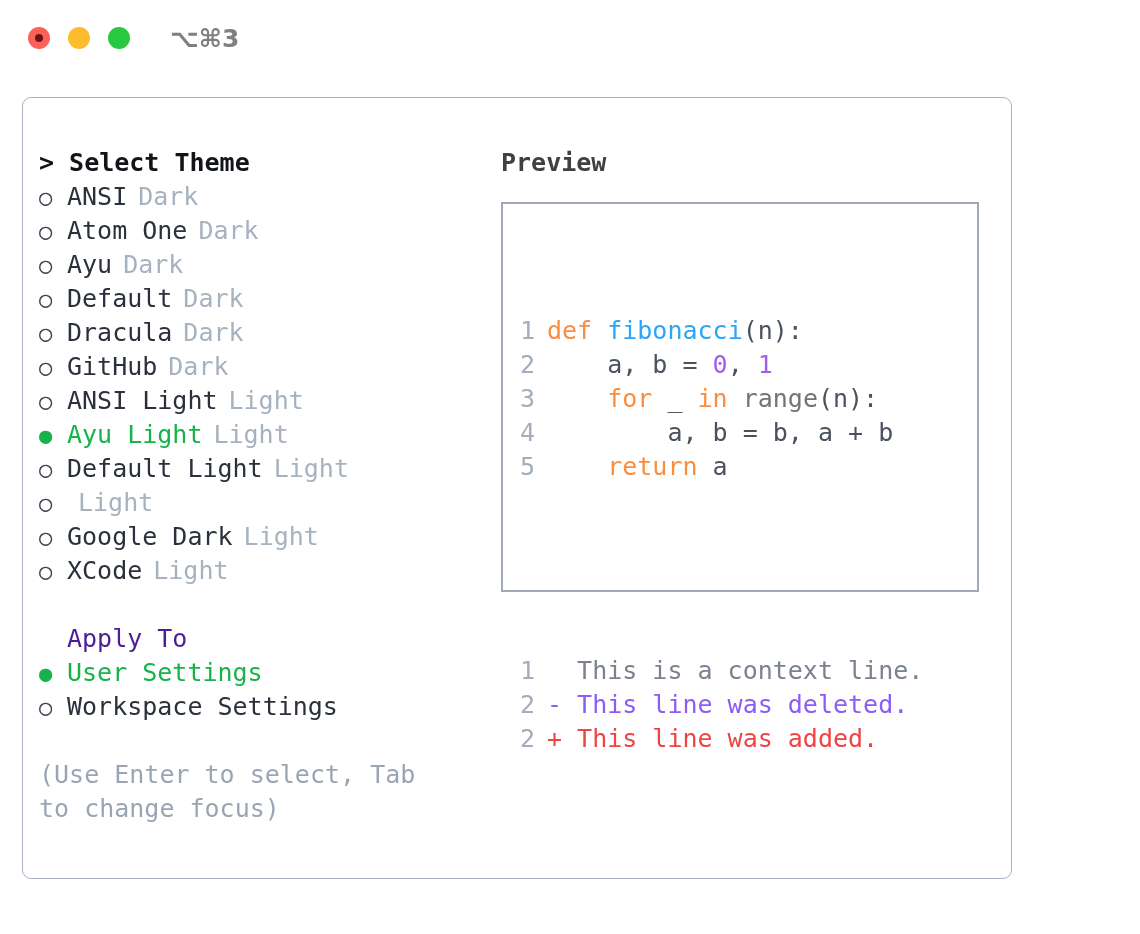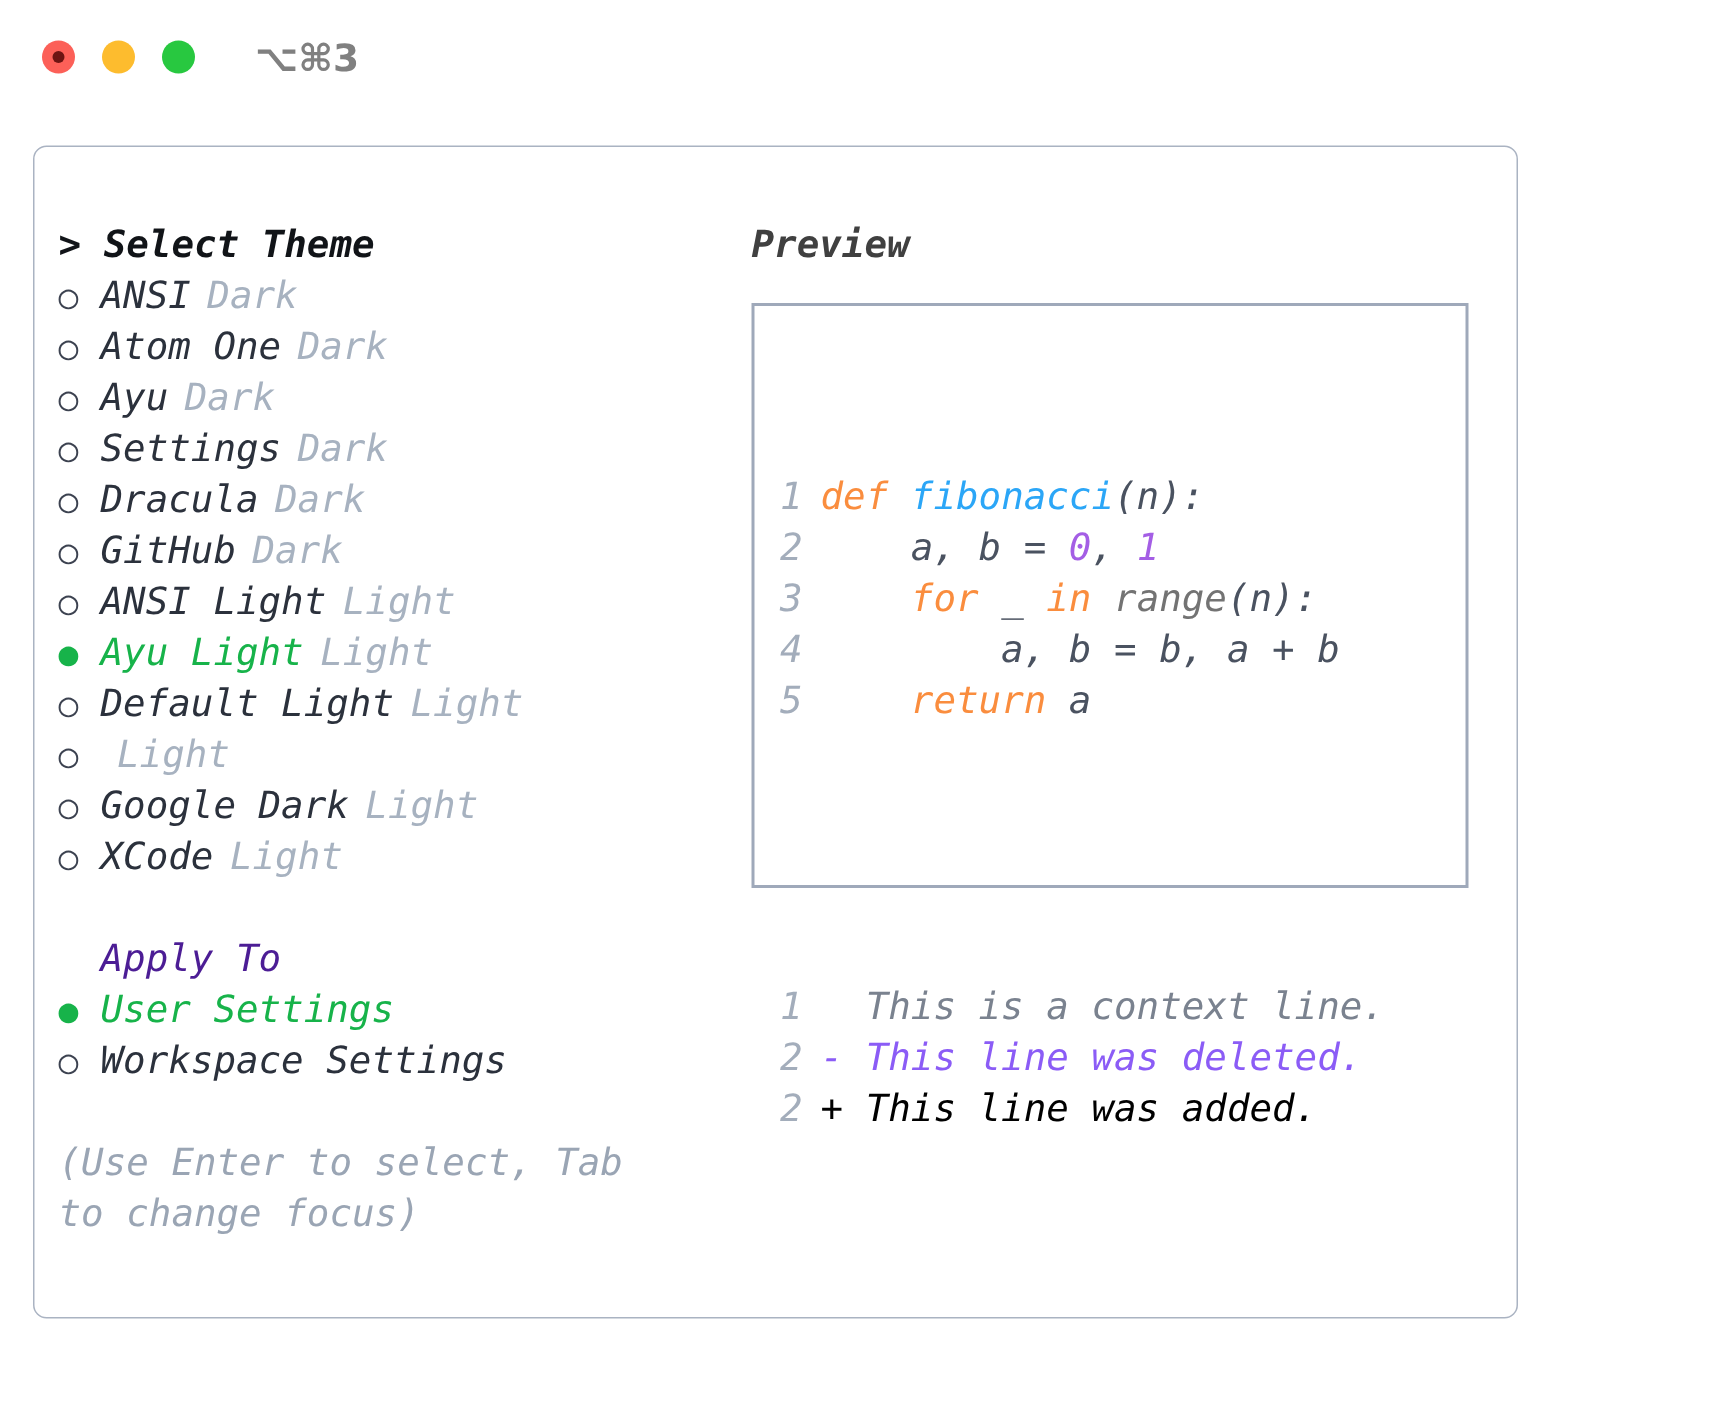--- a/index.html
+++ b/index.html
@@ -69,21 +69,20 @@
   
   .panel {
     position: absolute;
     left: 22px; top: 97px;
     width: 990px;
     height: 782px;
     border: 1.6px solid #aab3c2;
     border-radius: 9px;
     box-sizing: border-box;
     background: #ffffff;
-    font-style: italic;
   }
 
   .columns {
     position: absolute;
     left: 0; top: 0;
     width: 100%;
     height: 100%;
   }
 
   
@@ -184,21 +183,21 @@
   }
   .tok-kw      { color: #fa8d3e; }
   .tok-fn      { color: #2ba6f7; }
   .tok-plain   { color: #4a5260; }
   .tok-num     { color: #a45ee5; }
   .tok-builtin { color: #737373; }
 
   .diff-gap { height: 34px; }
   .diff-context { color: #7a828f; }
   .diff-del     { color: #8b5cf6; }
-  .diff-add     { color: #000000; }
+  .diff-add     { color: #ef4444; }
 </style>
 </head>
 <body>
 
 <div class="window">
 
   <div class="titlebar">
     <div class="lights">
       <span class="light light-close"></span>
       <span class="light light-minimize"></span>
@@ -211,21 +210,21 @@
     <div class="columns">
 
       <div class="left-col">
 
         <div class="section-head">&gt; Select Theme</div>
 
         <div id="theme-list">
             <div class="opt-row"><span class="marker">○</span><span class="opt-label">ANSI</span><span class="opt-tag">Dark</span></div>
             <div class="opt-row"><span class="marker">○</span><span class="opt-label">Atom One</span><span class="opt-tag">Dark</span></div>
             <div class="opt-row"><span class="marker">○</span><span class="opt-label">Ayu</span><span class="opt-tag">Dark</span></div>
-            <div class="opt-row"><span class="marker">○</span><span class="opt-label">Settings</span><span class="opt-tag">Dark</span></div>
+            <div class="opt-row"><span class="marker">○</span><span class="opt-label">Default</span><span class="opt-tag">Dark</span></div>
             <div class="opt-row"><span class="marker">○</span><span class="opt-label">Dracula</span><span class="opt-tag">Dark</span></div>
             <div class="opt-row"><span class="marker">○</span><span class="opt-label">GitHub</span><span class="opt-tag">Dark</span></div>
             <div class="opt-row"><span class="marker">○</span><span class="opt-label">ANSI Light</span><span class="opt-tag">Light</span></div>
             <div class="opt-row selected"><span class="marker">●</span><span class="opt-label">Ayu Light</span><span class="opt-tag">Light</span></div>
             <div class="opt-row"><span class="marker">○</span><span class="opt-label">Default Light</span><span class="opt-tag">Light</span></div>
             <div class="opt-row"><span class="marker">○</span><span class="opt-tag">Light</span></div>
             <div class="opt-row"><span class="marker">○</span><span class="opt-label">Google Dark</span><span class="opt-tag">Light</span></div>
             <div class="opt-row"><span class="marker">○</span><span class="opt-label">XCode</span><span class="opt-tag">Light</span></div>
           </div>
 

